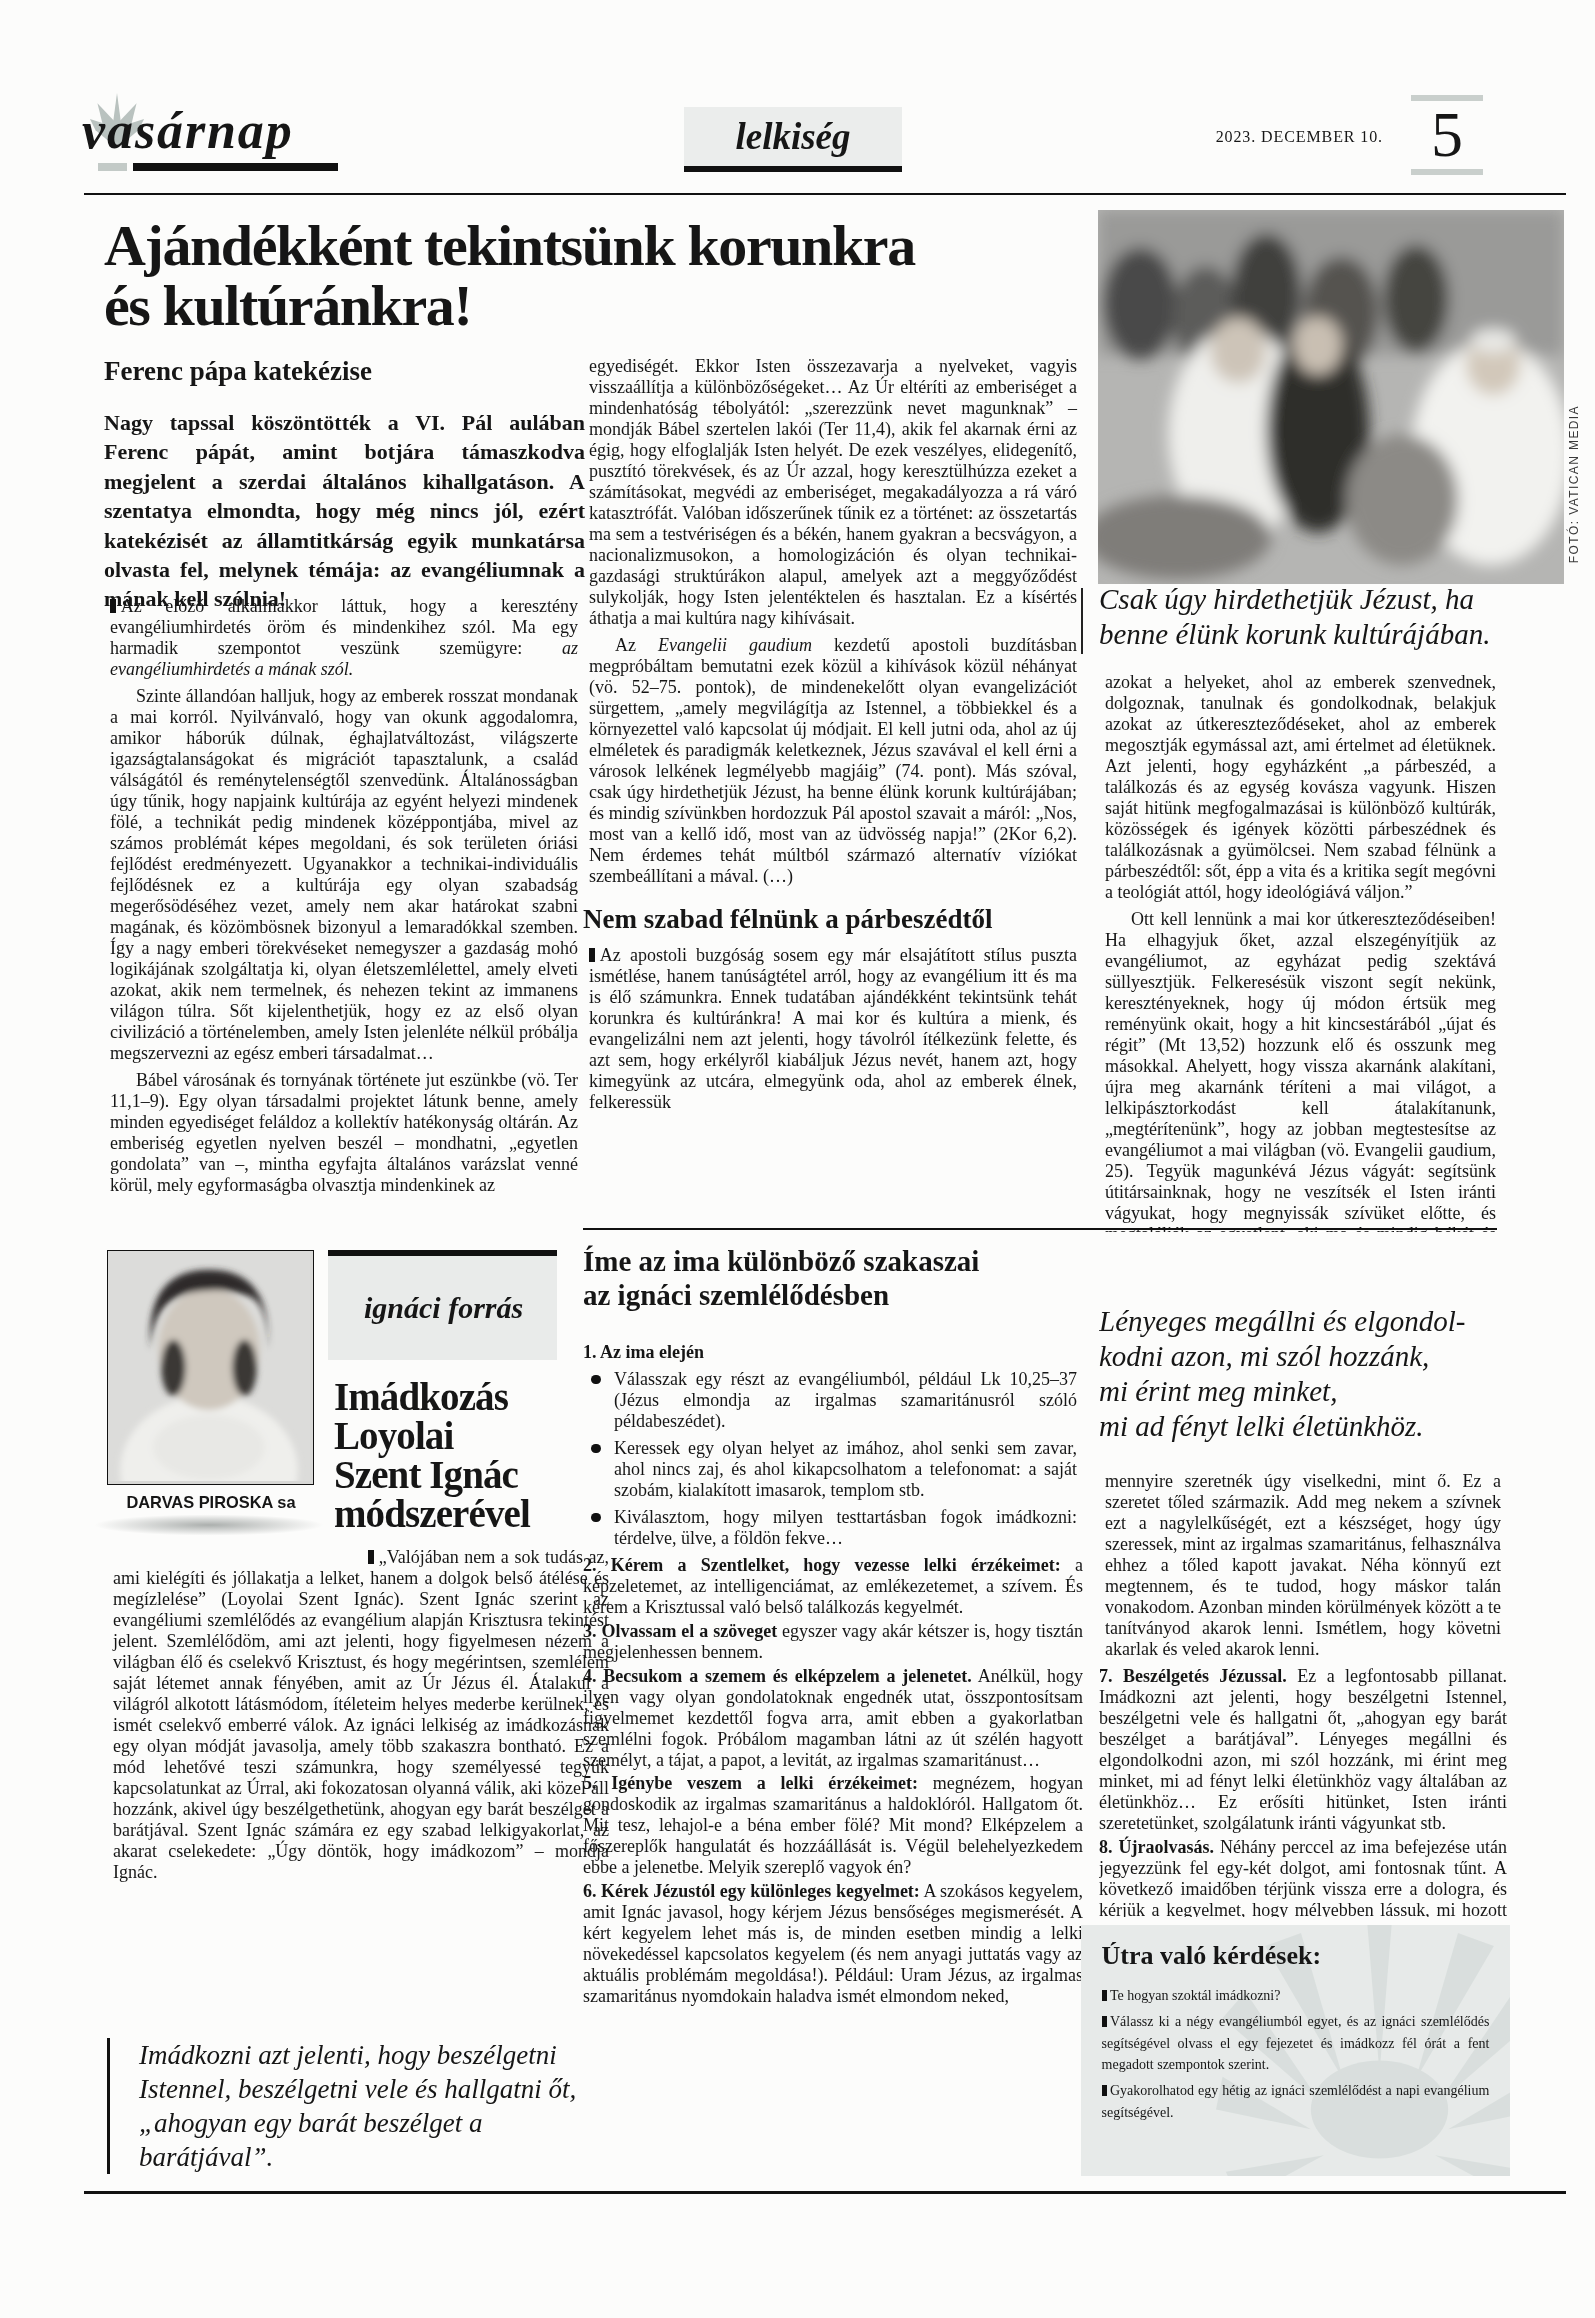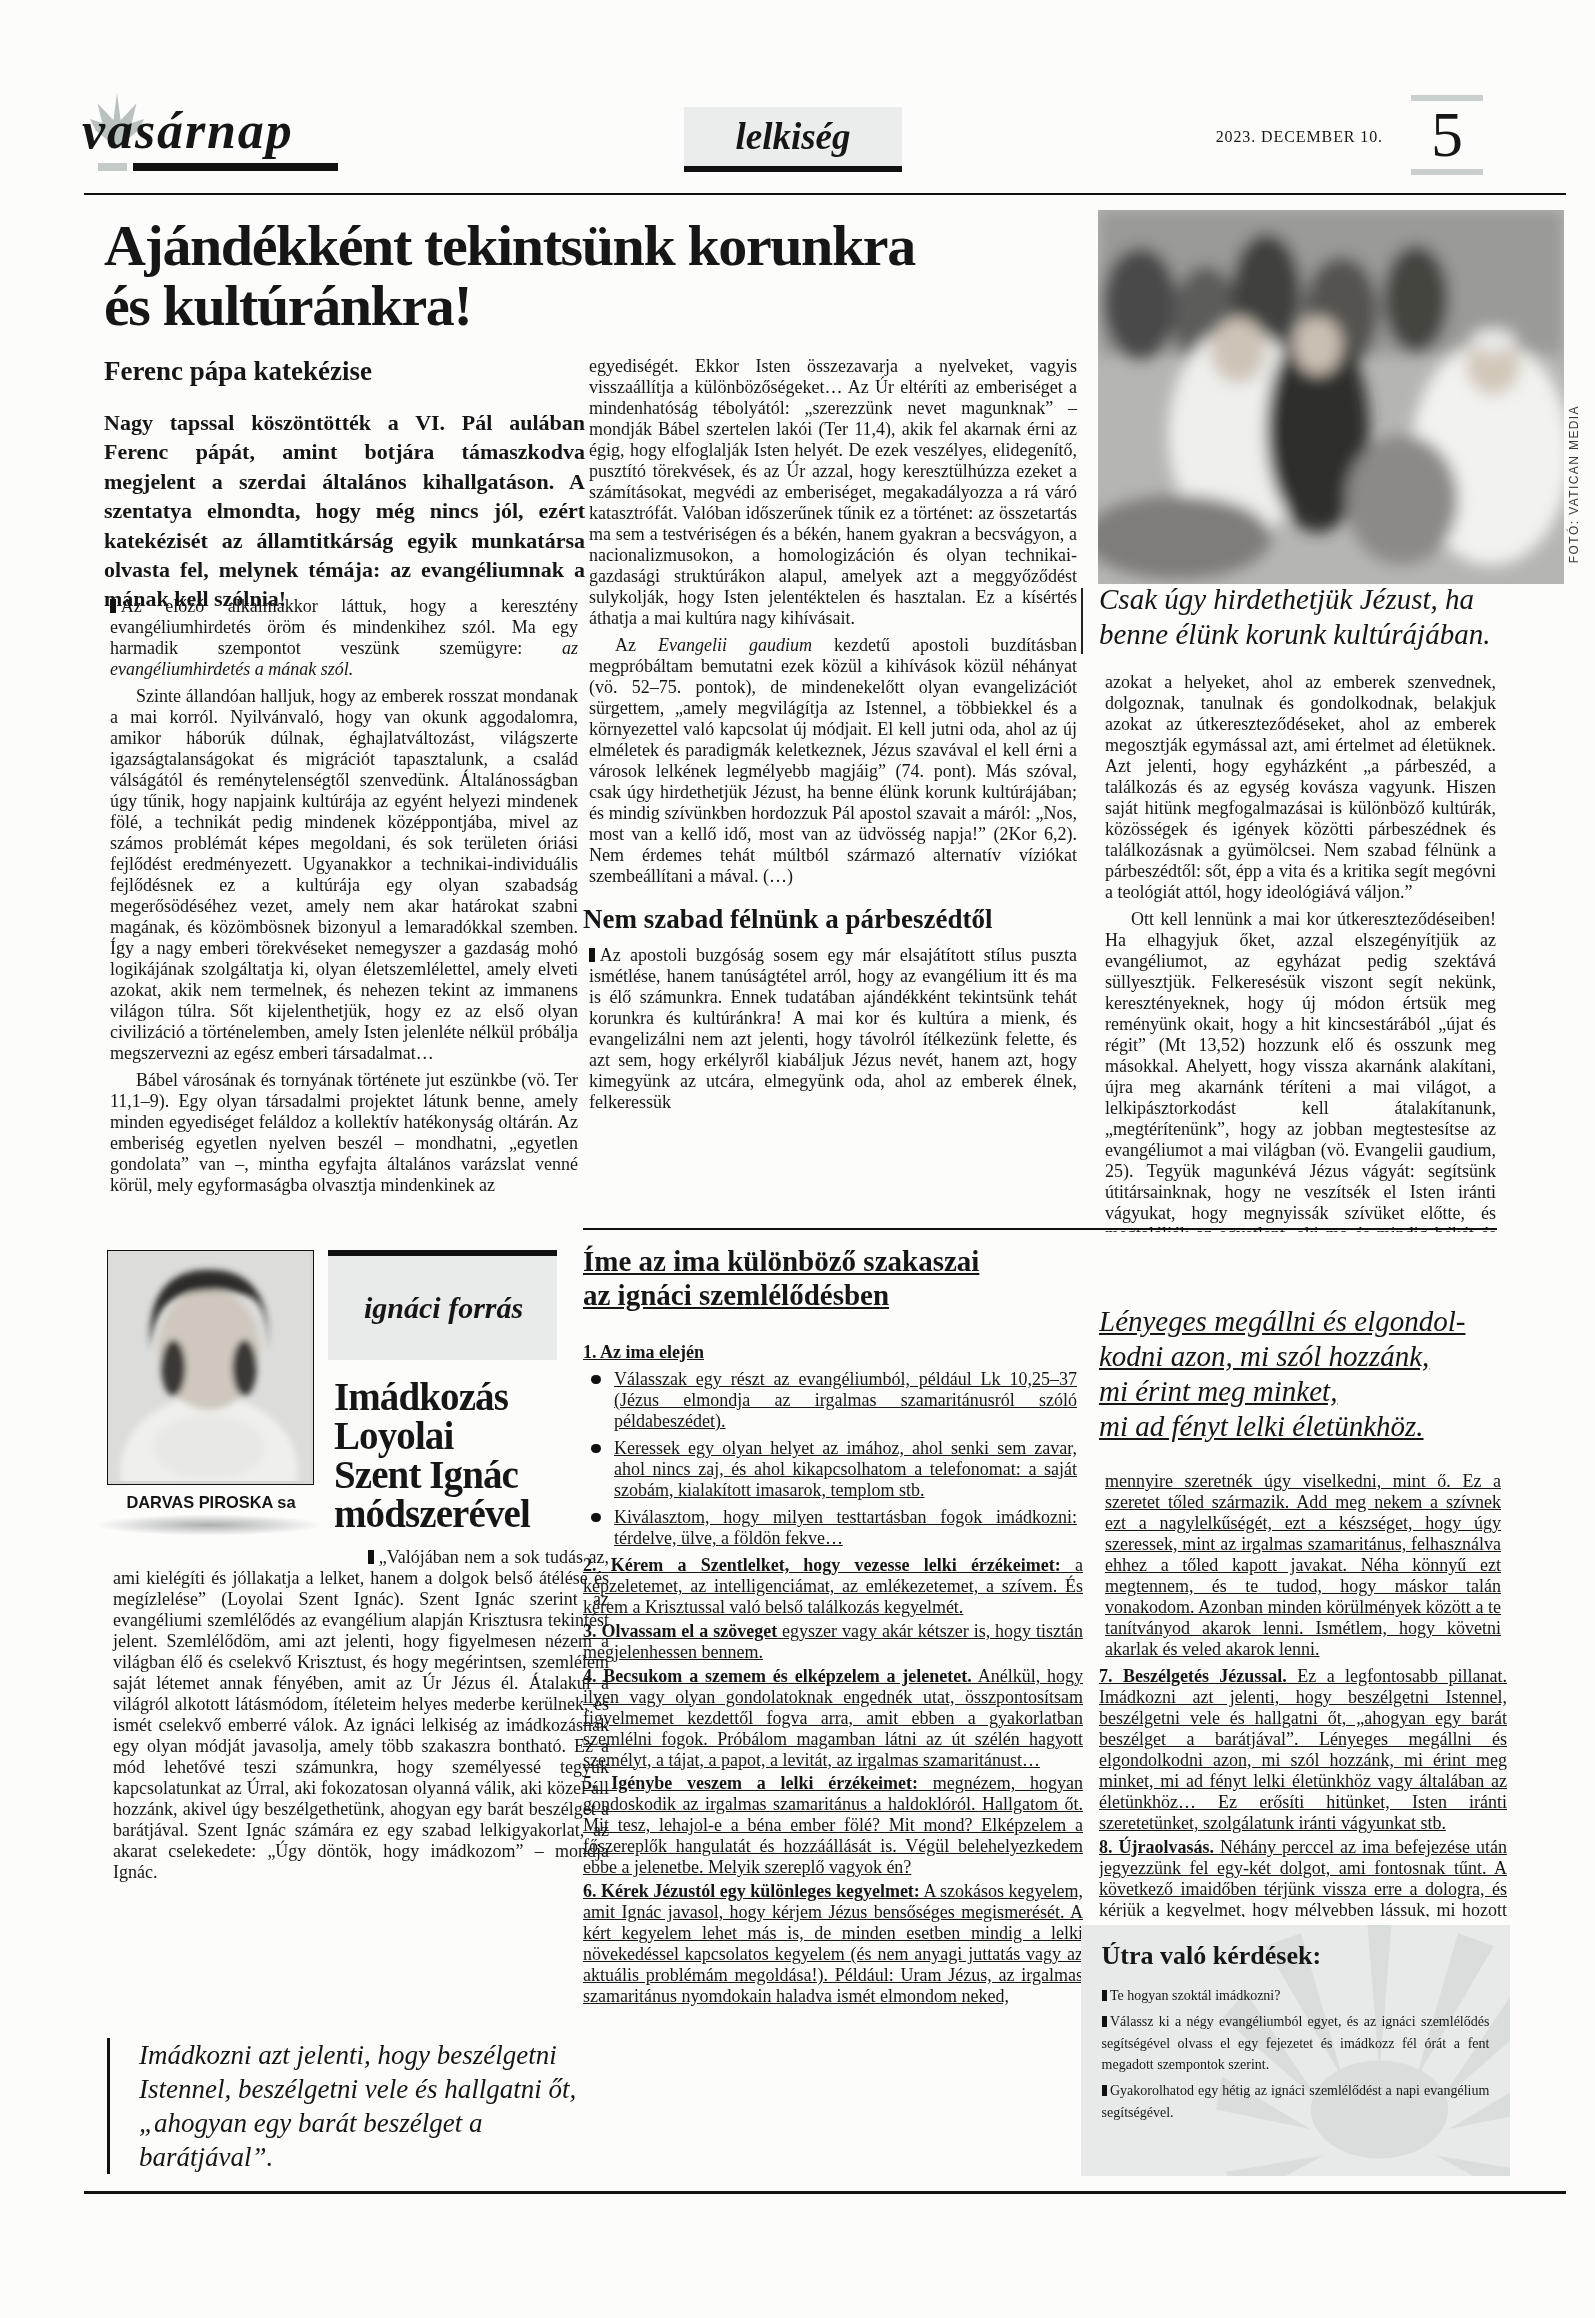--- a/index.html
+++ b/index.html
@@ -55,28 +55,28 @@
   .band-bar{left:328px;top:1250px;width:229px;height:6px;background:#111;}
   .band{left:328px;top:1256px;width:229px;height:104px;background:#e9ebea;
         display:flex;align-items:center;}
   .band span{font-size:30px;font-weight:bold;font-style:italic;padding-left:36px;}
   .headline2{left:334px;top:1377px;font-size:39px;font-weight:bold;line-height:39px;
         letter-spacing:-0.9px;white-space:nowrap;}
   .a2col1{left:107px;top:1541px;width:508px;height:490px;overflow:hidden;}
   .a2col1 p.first{text-indent:255px;}
   .quoteblock{left:107px;top:2038px;width:467px;border-left:3.3px solid #111;padding-left:29px;
         font-size:27px;font-style:italic;line-height:34px;}
-  .a2mid{left:583px;top:1244px;width:500px;height:923px;overflow:hidden;text-decoration:underline;}
+  .a2mid{left:583px;top:1244px;width:500px;height:923px;overflow:hidden;}
   .midheading{font-size:29px;font-weight:bold;line-height:34px;white-space:nowrap;margin:0 0 30px 0;}
   .stephead{font-weight:bold;margin:12px 0 1.9px 0 !important;}
   .bullet{position:relative;padding-left:25px;margin:0;}
   .bullet::before{content:"";position:absolute;left:1.9px;top:5.6px;width:9.8px;height:9.8px;
         border-radius:50%;background:#111;}
   .step{margin:0 0 2.8px 0 !important;}
-  .a2right{left:1099px;top:1244px;width:408px;height:673px;overflow:hidden;text-decoration:underline;}
+  .a2right{left:1099px;top:1244px;width:408px;height:673px;overflow:hidden;}
   .pq2{margin:60px 0 27px 0;white-space:nowrap;}
   .qbox{left:1081px;top:1925px;width:429px;height:251px;background:#e7eae9;overflow:hidden;
         padding:16px 20.6px;box-sizing:border-box;}
   .qbox-title{font-size:26px;font-weight:bold;margin:0 0 14px 0;position:relative;z-index:2;}
   .qbox-item{position:relative;z-index:2;font-size:14px;line-height:21.5px;margin:0 0 4.7px 0;
         text-align:justify;}
   .watermark{position:absolute;right:-33px;top:-28px;z-index:1;opacity:.5;}
 </style>
 </head>
 <body>

